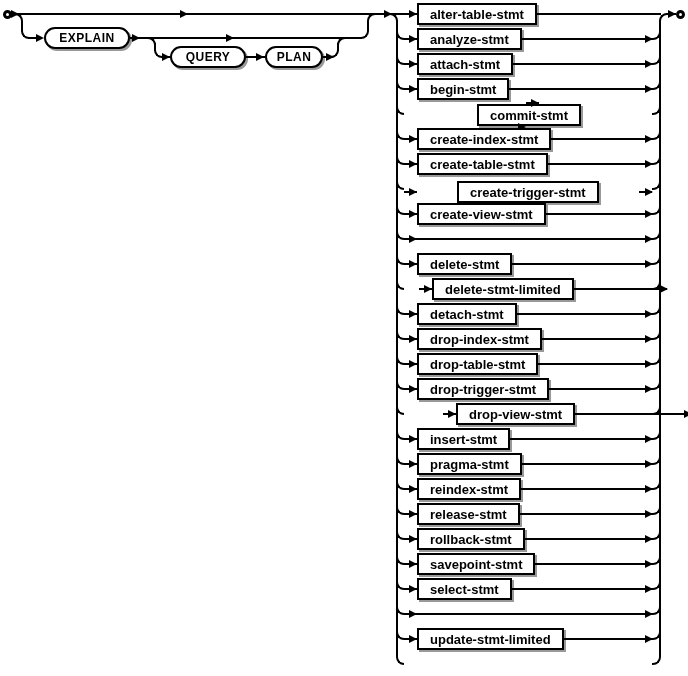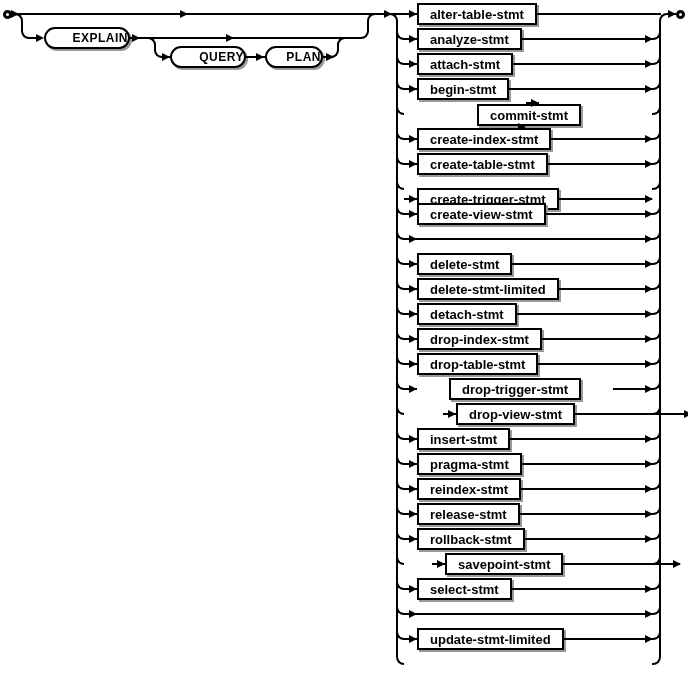--- a/index.html
+++ b/index.html
@@ -14,21 +14,21 @@
        border-left:8px solid #000;border-top:4px solid transparent;border-bottom:4px solid transparent;}
   .el{position:absolute;box-sizing:border-box;}
   .el.tr{border-top:2px solid #000;border-right:2px solid #000;border-top-right-radius:8px;}
   .el.bl{border-left:2px solid #000;border-bottom:2px solid #000;border-bottom-left-radius:8px;}
   .el.br{border-right:2px solid #000;border-bottom:2px solid #000;border-bottom-right-radius:8px;}
   .el.tl{border-left:2px solid #000;border-top:2px solid #000;border-top-left-radius:8px;}
   .circle{position:absolute;width:9px;height:9px;box-sizing:border-box;
           border:3px solid #000;border-radius:50%;background:#fff;}
   
   .tbox{position:absolute;height:22px;box-sizing:border-box;border:2px solid #000;border-radius:11px;
-        background:#fff;box-shadow:2px 2px 0 #999;display:flex;align-items:center;justify-content:flex-end;
+        background:#fff;box-shadow:2px 2px 0 #999;display:flex;align-items:center;justify-content:center;
         font-weight:bold;font-size:12px;letter-spacing:0.5px;white-space:nowrap;}
   
   .row{position:absolute;left:397px;width:264px;height:24px;display:flex;align-items:center;}
   .entry{position:relative;flex:none;width:13px;margin-left:7px;height:2px;background:#000;}
   .entry .arr{right:0;top:-3px;}
   .nbox{flex:none;height:22px;box-sizing:border-box;border:2px solid #000;background:#fff;
         box-shadow:2px 2px 0 #999;padding:0 11px;display:flex;align-items:center;
         font-weight:bold;font-size:13px;white-space:nowrap;}
   .exit{position:relative;flex:1;height:2px;background:#000;margin-right:9px;}
   .exit .arr{right:-1px;top:-3px;}
@@ -171,21 +171,21 @@
     </div>
     <div class="nbox">
       <span class="lbl">create-table-stmt</span>
     </div>
     <div class="exit">
       <i class="arr"></i>
     </div>
   </div>
     <div class="el bl" style="left: 396px; top: 154px; width: 8px; height: 11px;"></div>
     <div class="el br" style="left: 652px; top: 154px; width: 9px; height: 11px;"></div>
-    <div class="row" style="top: 187px;">
+    <div class="row" style="top: 180px; gap: 40px;">
     <div class="entry">
       <i class="arr"></i>
     </div>
     <div class="nbox">
       <span class="lbl">create-trigger-stmt</span>
     </div>
     <div class="exit">
       <i class="arr"></i>
     </div>
   </div>
@@ -220,21 +220,21 @@
     </div>
     <div class="nbox">
       <span class="lbl">delete-stmt</span>
     </div>
     <div class="exit">
       <i class="arr"></i>
     </div>
   </div>
     <div class="el bl" style="left: 396px; top: 254px; width: 8px; height: 11px;"></div>
     <div class="el br" style="left: 652px; top: 254px; width: 9px; height: 11px;"></div>
-    <div class="row" style="top: 277px;">
+    <div class="row" style="top: 277px; margin-left: 15px;">
     <div class="entry">
       <i class="arr"></i>
     </div>
     <div class="nbox">
       <span class="lbl">delete-stmt-limited</span>
     </div>
     <div class="exit">
       <i class="arr"></i>
     </div>
   </div>
@@ -272,21 +272,21 @@
     </div>
     <div class="nbox">
       <span class="lbl">drop-table-stmt</span>
     </div>
     <div class="exit">
       <i class="arr"></i>
     </div>
   </div>
     <div class="el bl" style="left: 396px; top: 354px; width: 8px; height: 11px;"></div>
     <div class="el br" style="left: 652px; top: 354px; width: 9px; height: 11px;"></div>
-    <div class="row" style="top: 377px; gap: 32px;">
+    <div class="row" style="top: 377px;">
     <div class="entry">
       <i class="arr"></i>
     </div>
     <div class="nbox">
       <span class="lbl">drop-trigger-stmt</span>
     </div>
     <div class="exit">
       <i class="arr"></i>
     </div>
   </div>
@@ -363,21 +363,21 @@
     </div>
     <div class="nbox">
       <span class="lbl">rollback-stmt</span>
     </div>
     <div class="exit">
       <i class="arr"></i>
     </div>
   </div>
     <div class="el bl" style="left: 396px; top: 529px; width: 8px; height: 11px;"></div>
     <div class="el br" style="left: 652px; top: 529px; width: 9px; height: 11px;"></div>
-    <div class="row" style="top: 552px; padding-left: 28px;">
+    <div class="row" style="top: 552px;">
     <div class="entry">
       <i class="arr"></i>
     </div>
     <div class="nbox">
       <span class="lbl">savepoint-stmt</span>
     </div>
     <div class="exit">
       <i class="arr"></i>
     </div>
   </div>

